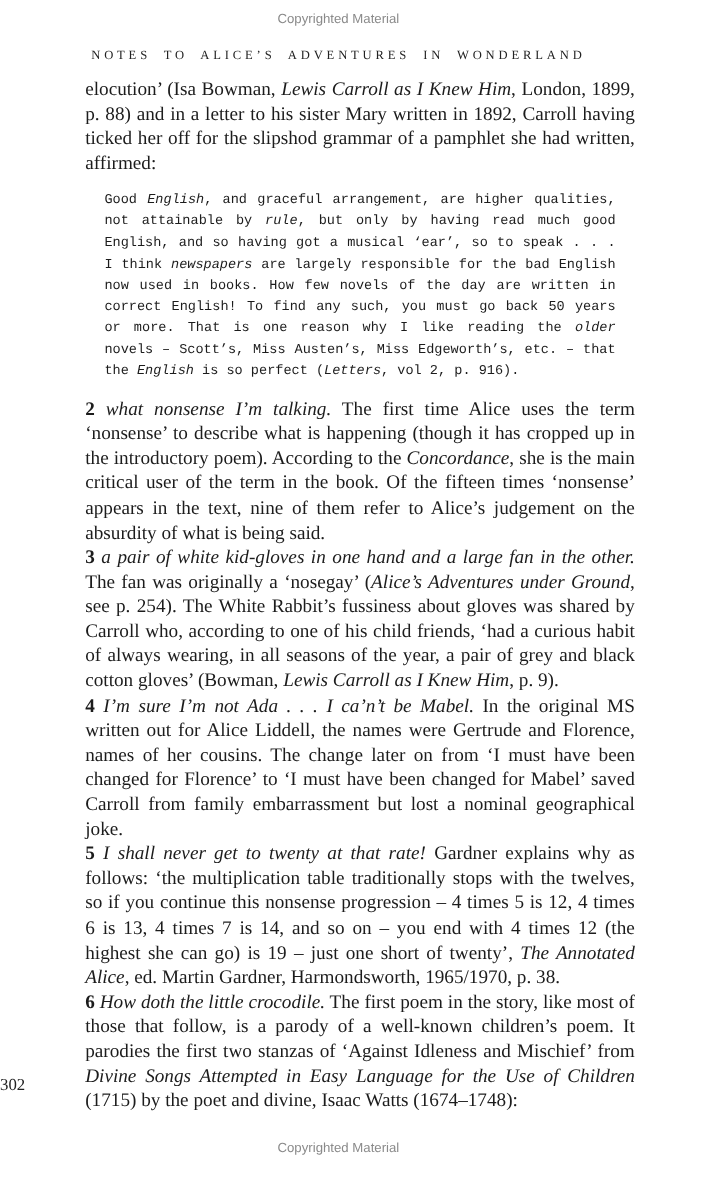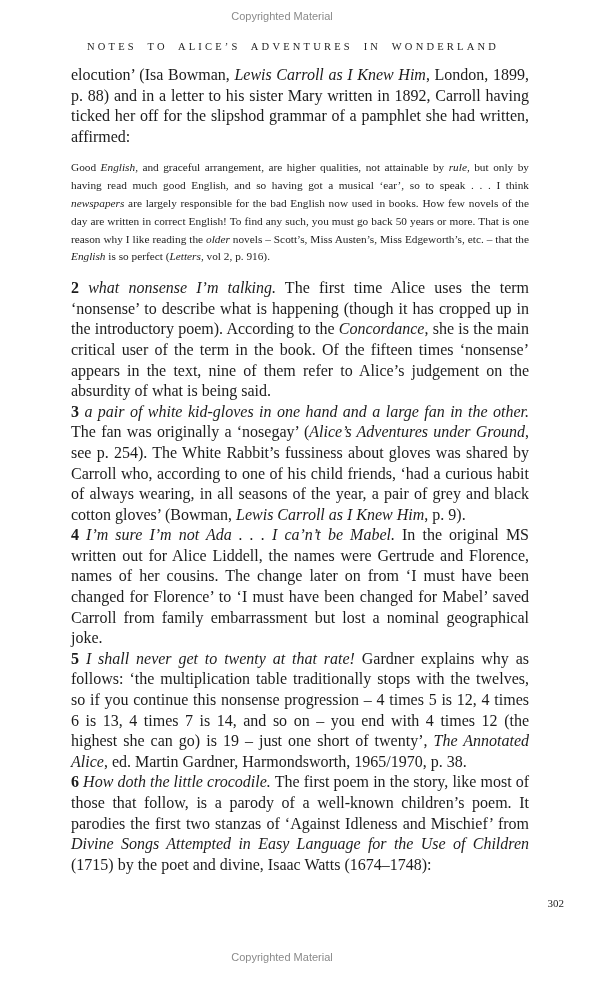--- a/index.html
+++ b/index.html
@@ -27,53 +27,53 @@
     position: absolute;
     top: 41px;
     left: 0;
     width: 100%;
     text-align: center;
     font-size: 10.5px;
     letter-spacing: 3.2px;
     word-spacing: 5px;
     color: #222222;
     white-space: nowrap;
-    padding-left: 11px;
   }
   .text-block {
     position: absolute;
     top: 65px;
     left: 71px;
     width: 458px;
   }
   .para {
     margin: 0;
     text-align: justify;
     font-size: 16px;
     line-height: 20.6px;
   }
   .para.quote {
     font-size: 11.3px;
     line-height: 17.8px;
-    margin: 12px 0;
+    margin: 12px 16px;
+    font-family: Liberation Mono, monospace;
   }
   .para.indent {
     text-indent: 15px;
     margin-top: 8px;
     margin-bottom: 2px;
   }
   .it { font-style: italic; }
   .bd { font-weight: bold; }
   .page-number {
     position: absolute;
     top: 897px;
     left: 0;
     width: 100%;
-    text-align: right;
-    font-size: 11px;
+    text-align: left;
+    font-size: 14px;
     color: #222222;
   }
 </style>
 </head>
 <body>
 
 <div class="page">
   <div class="copyright top">Copyrighted Material</div>
 
   <div class="running-header">NOTES TO ALICE’S ADVENTURES IN WONDERLAND</div>

